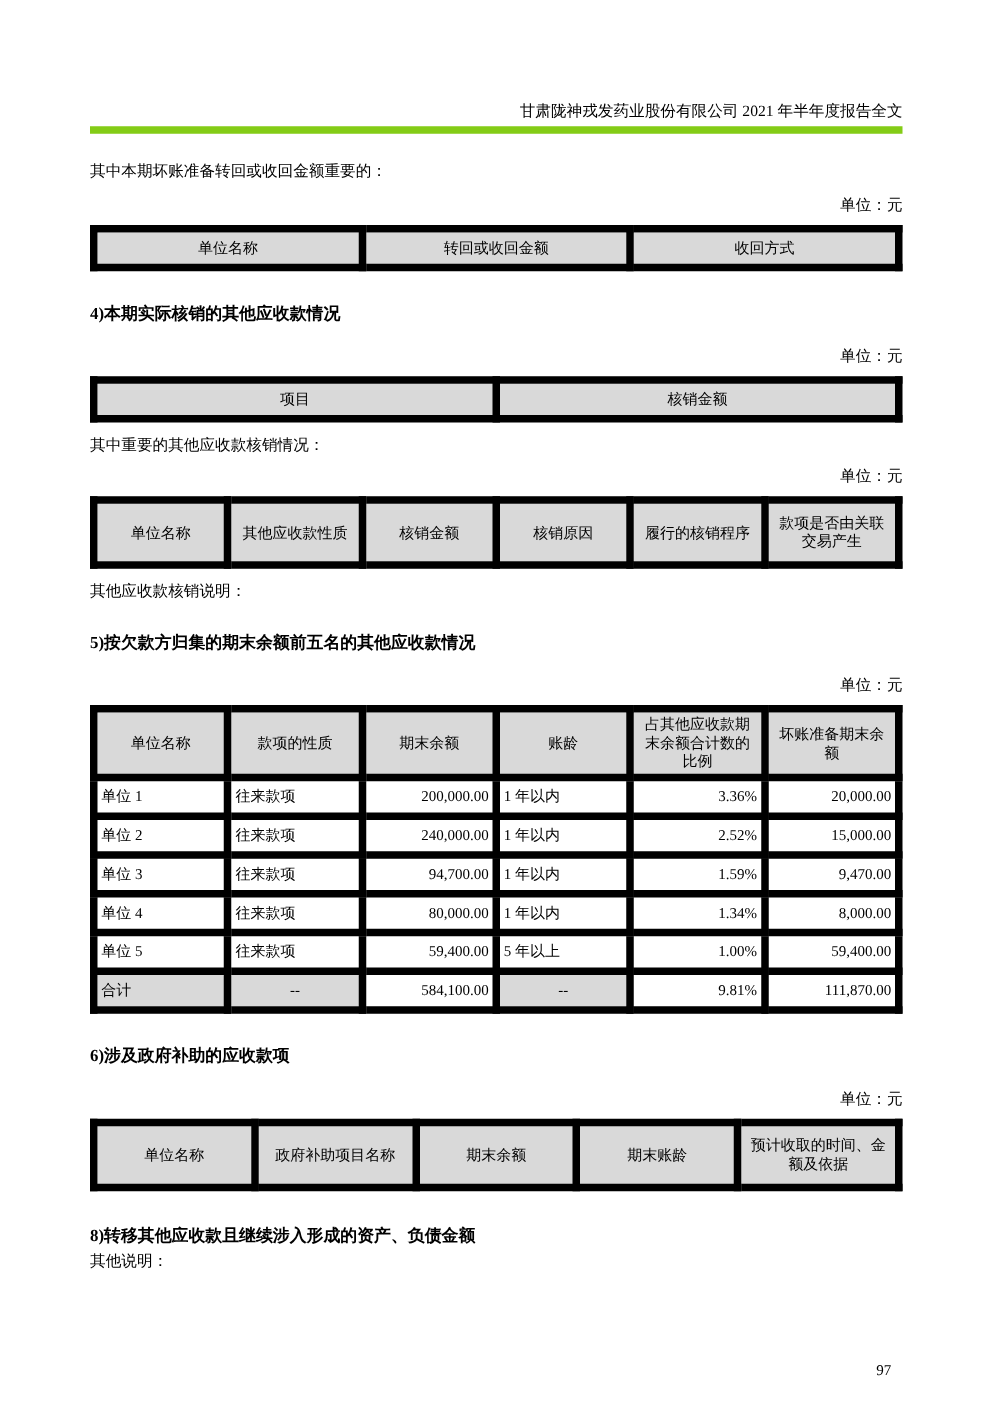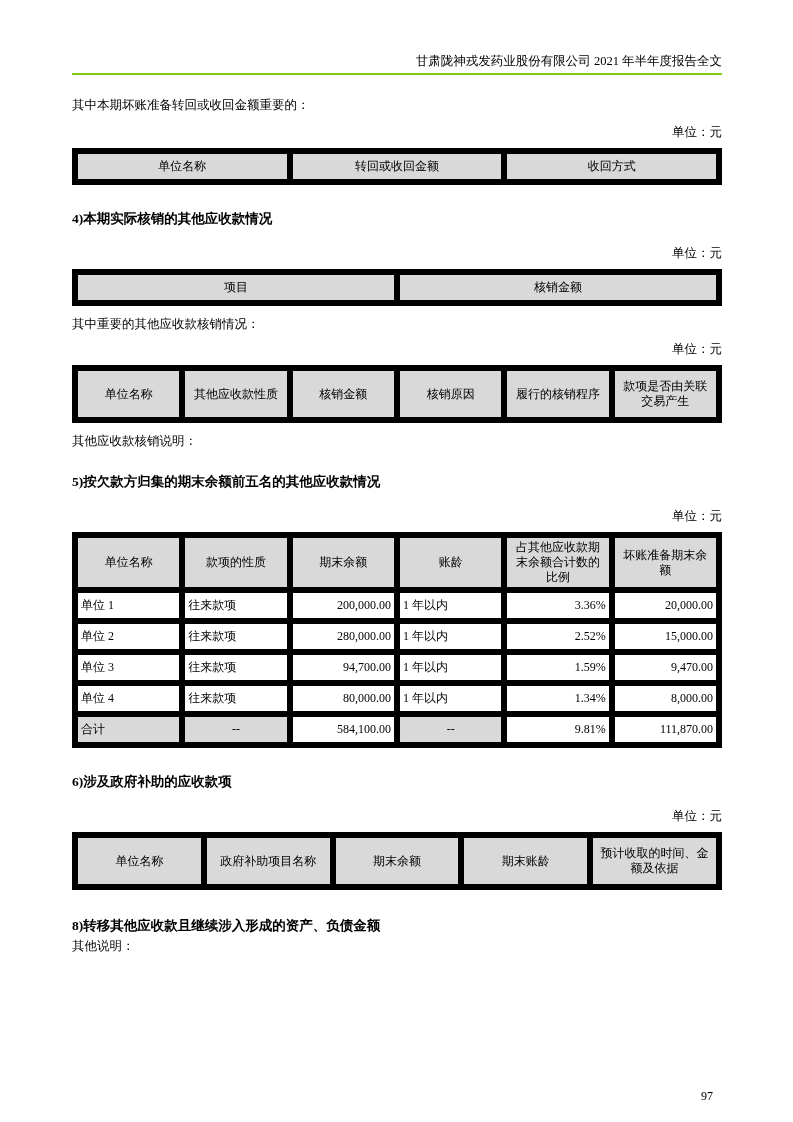--- a/index.html
+++ b/index.html
@@ -7,23 +7,23 @@
     position: relative;
     width: 793px;
     height: 1122px;
     background: #ffffff;
     font-family: "Liberation Serif", "DejaVu Serif", serif;
     color: #000000;
     overflow: hidden;
   }
   .content { margin: 0 71px 0 72px; }
   .doc-header {
-    padding-top: 53px;
+    padding-top: 81px;
     padding-bottom: 4px;
-    border-bottom: 2px solid #84cc16;
+    border-bottom: 6px solid #84cc16;
     text-align: right;
     font-size: 12.5px;
     line-height: 16px;
   }
   .body-text {
     font-size: 12.5px;
     line-height: 15px;
     margin-top: 11px;
   }
   .intro-text { margin-top: 23px; }
@@ -145,40 +145,48 @@
         <td class="ta-l">单位 1</td>
         <td class="ta-l">往来款项</td>
         <td class="ta-r">200,000.00</td>
         <td class="ta-l">1 年以内</td>
         <td class="ta-r">3.36%</td>
         <td class="ta-r">20,000.00</td>
       </tr>
       <tr>
         <td class="ta-l">单位 2</td>
         <td class="ta-l">往来款项</td>
-        <td class="ta-r">280,000.00</td>
+        <td class="ta-r">240,000.00</td>
         <td class="ta-l">1 年以内</td>
         <td class="ta-r">2.52%</td>
         <td class="ta-r">15,000.00</td>
       </tr>
       <tr>
         <td class="ta-l">单位 3</td>
         <td class="ta-l">往来款项</td>
         <td class="ta-r">94,700.00</td>
         <td class="ta-l">1 年以内</td>
         <td class="ta-r">1.59%</td>
         <td class="ta-r">9,470.00</td>
       </tr>
       <tr>
         <td class="ta-l">单位 4</td>
         <td class="ta-l">往来款项</td>
         <td class="ta-r">80,000.00</td>
         <td class="ta-l">1 年以内</td>
         <td class="ta-r">1.34%</td>
         <td class="ta-r">8,000.00</td>
+      </tr>
+      <tr>
+        <td class="ta-l">单位 5</td>
+        <td class="ta-l">往来款项</td>
+        <td class="ta-r">59,400.00</td>
+        <td class="ta-l">5 年以上</td>
+        <td class="ta-r">1.00%</td>
+        <td class="ta-r">59,400.00</td>
       </tr>
       <tr>
         <td class="ta-l cell-gray">合计</td>
         <td class="ta-c cell-gray">--</td>
         <td class="ta-r">584,100.00</td>
         <td class="ta-c cell-gray">--</td>
         <td class="ta-r">9.81%</td>
         <td class="ta-r">111,870.00</td>
       </tr>
     </tbody>

